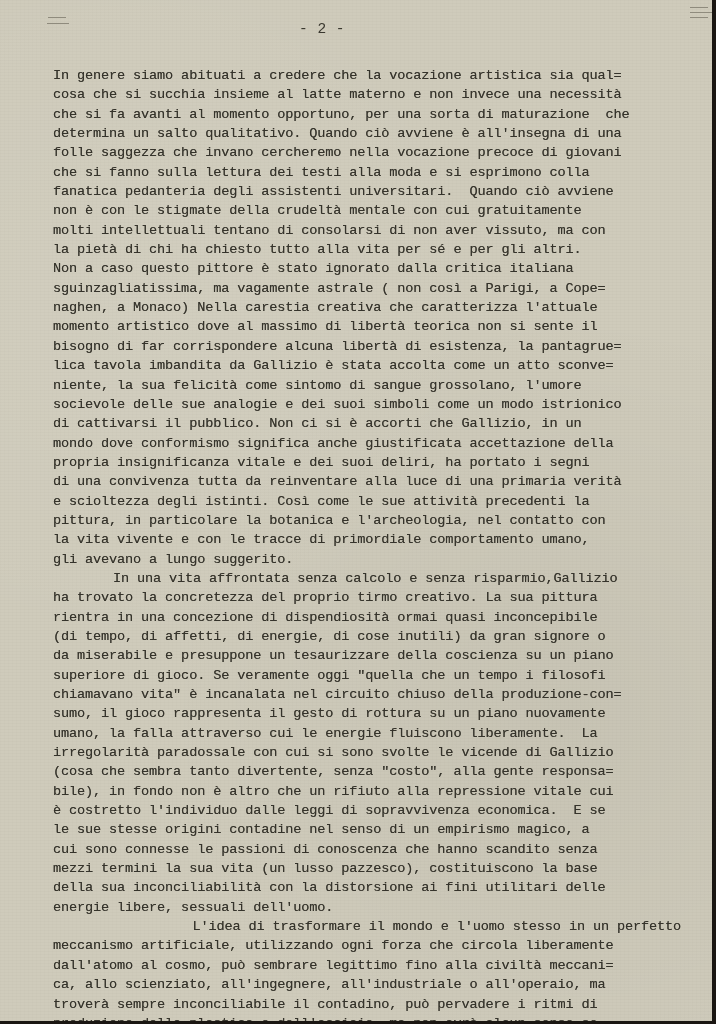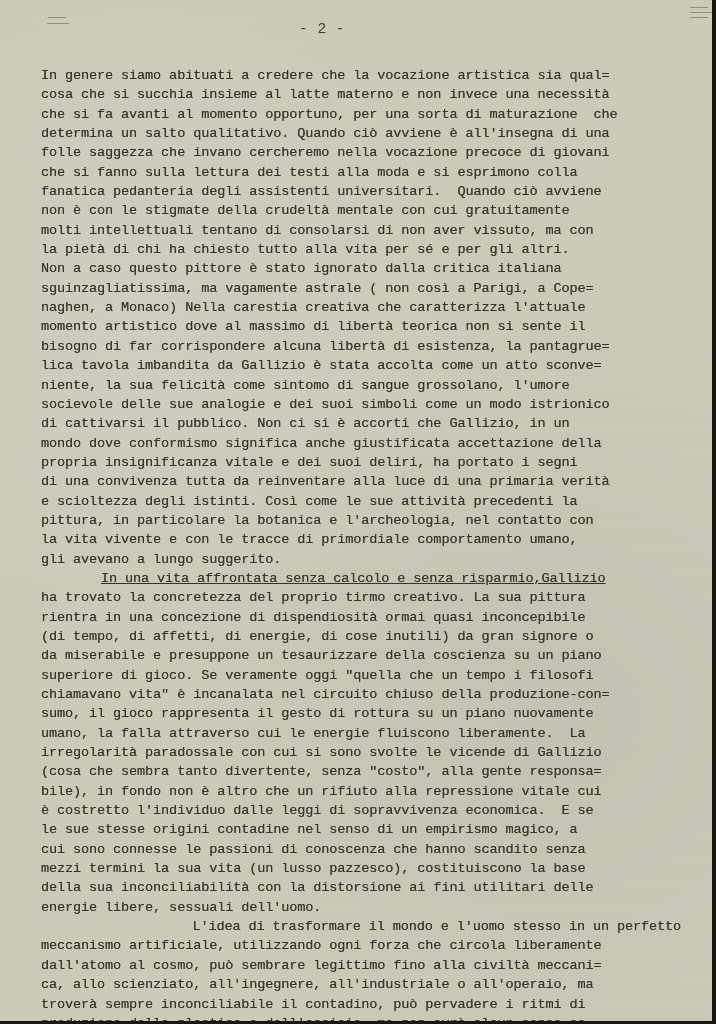--- a/index.html
+++ b/index.html
@@ -70,22 +70,23 @@
       font-size: 13.6px;
       line-height: 19.35px;
       color: #35332b;
       letter-spacing: -0.15px;
       white-space: pre;
       text-shadow: 0 0 0.4px rgba(40,38,30,0.6);
     }
     .line {
       display: block;
       height: 19.35px;
+      margin-left: 12px;
     }
-    .line.indent { padding-left: 60px; text-decoration: underline; }
+    .line.indent { padding-left: 60px; }
     .line.indent2 { padding-left: 58px; text-align: right; }
   </style>
 </head>
 <body>
 
 <div class="page">
   <div class="corner-mark cm-left-1"></div>
   <div class="corner-mark cm-left-2"></div>
   <div class="corner-mark cm-right-1"></div>
   <div class="corner-mark cm-right-2"></div>

